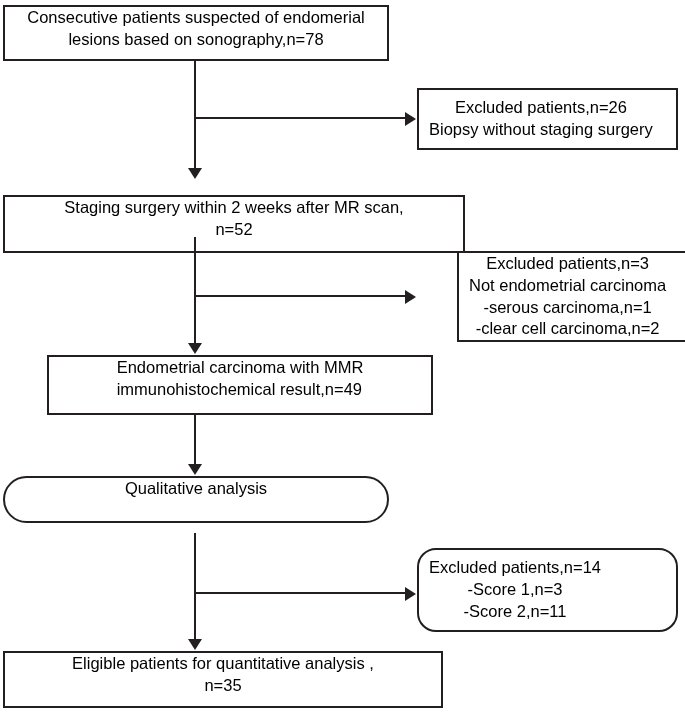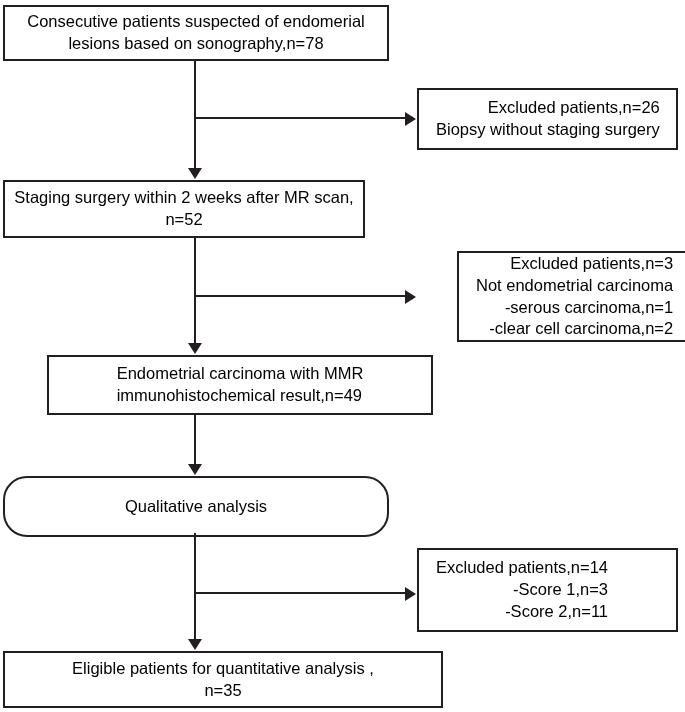--- a/index.html
+++ b/index.html
@@ -17,40 +17,40 @@
     height: 712px;
     background: #ffffff;
     overflow: hidden;
   }
   .box {
     position: absolute;
     box-sizing: border-box;
     border: 2px solid #231f20;
     background: #ffffff;
     display: flex;
-    align-items: center;
+    align-items: flex-start;
     justify-content: center;
     font-size: 16.5px;
     line-height: 1.32;
     color: #000000;
   }
   .box .txt {
     display: block;
     white-space: pre-line;
     padding: 0 8px;
   }
   .box.main .txt { text-align: center; }
   .box.main.left-block .txt { text-align: left; }
   .box.side {
     justify-content: flex-start;
     align-items: center;
   }
   .box.side .txt {
-    text-align: right;
-    padding-left: 17px;
+    text-align: center;
+    padding-left: 10px;
   }
   .conn {
     position: absolute;
     background: #231f20;
   }
   .vline { width: 2px; }
   .hline { height: 2px; }
   .arrow-down {
     position: absolute;
     width: 0;
@@ -82,21 +82,21 @@
   <div class="arrow-down" style="left:188px; top:168px;"></div>
 
   <div class="conn hline" style="left:195px; top:117px; width:211px;"></div>
   <div class="arrow-right" style="left:405px; top:112px;"></div>
 
   <div class="box side" style="left:417px; top:88px; width:261px; height:62px;">
     <span class="txt">Excluded patients,n=26
 Biopsy without staging surgery</span>
   </div>
 
-  <div class="box main" style="left:3px; top:180px; width:362px; height:58px;">
+  <div class="box main" style="left:3px; top:195px; width:462px; height:58px;">
     <span class="txt">Staging surgery within 2 weeks after MR scan,
 n=52</span>
   </div>
 
   <div class="conn vline" style="left:194px; top:237px; height:107px;"></div>
   <div class="arrow-down" style="left:188px; top:343px;"></div>
 
   <div class="conn hline" style="left:195px; top:295px; width:211px;"></div>
   <div class="arrow-right" style="left:405px; top:290px;"></div>
 
@@ -108,31 +108,31 @@
   </div>
 
   <div class="box main left-block" style="left:3px; top:355px; width:386px; height:60px;margin-left:44px;">
     <span class="txt">Endometrial carcinoma with MMR
 immunohistochemical result,n=49</span>
   </div>
 
   <div class="conn vline" style="left:194px; top:415px; height:50px;"></div>
   <div class="arrow-down" style="left:188px; top:464px;"></div>
 
-  <div class="box main" style="left:3px; top:476px; width:386px; height:61px;border-radius:24px;">
+  <div class="box main" style="left:3px; top:476px; width:386px; height:47px;border-radius:24px;">
     <span class="txt">Qualitative analysis</span>
   </div>
 
   <div class="conn vline" style="left:194px; top:533px; height:107px;"></div>
   <div class="arrow-down" style="left:188px; top:639px;"></div>
 
   <div class="conn hline" style="left:195px; top:592px; width:211px;"></div>
   <div class="arrow-right" style="left:405px; top:587px;"></div>
 
-  <div class="box side" style="left:417px; top:548px; width:261px; height:84px;">
+  <div class="box side" style="left:417px; top:548px; width:261px; height:84px;border-radius:19px;">
     <span class="txt">Excluded patients,n=14
 -Score 1,n=3
 -Score 2,n=11</span>
   </div>
 
   <div class="box main" style="left:3px; top:651px; width:440px; height:57px;">
     <span class="txt">Eligible patients for quantitative analysis ,
 n=35</span>
   </div>
 

